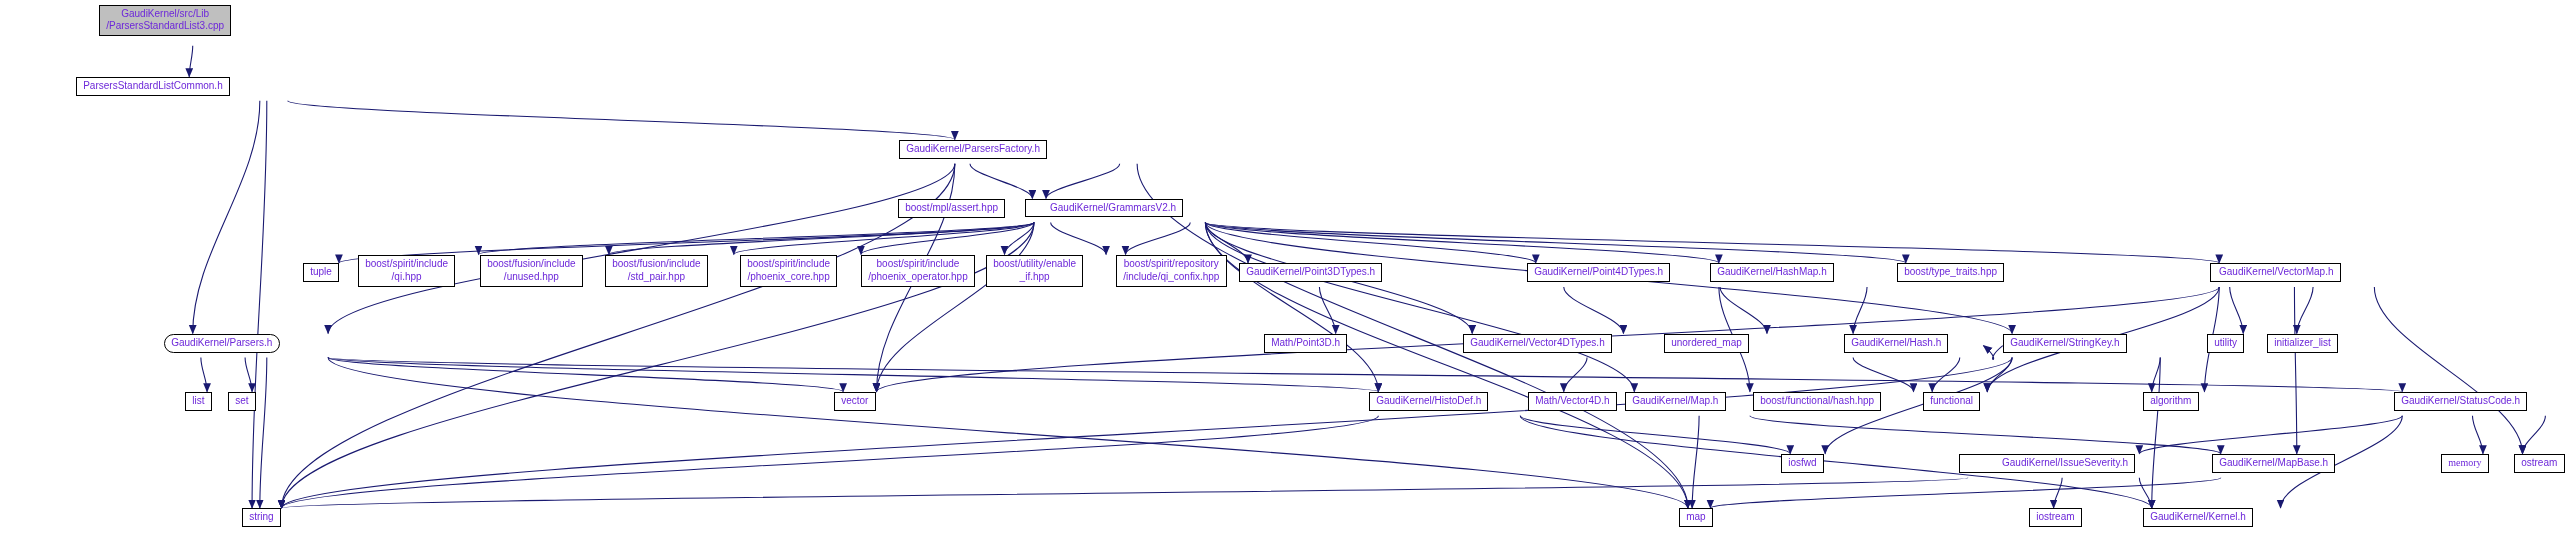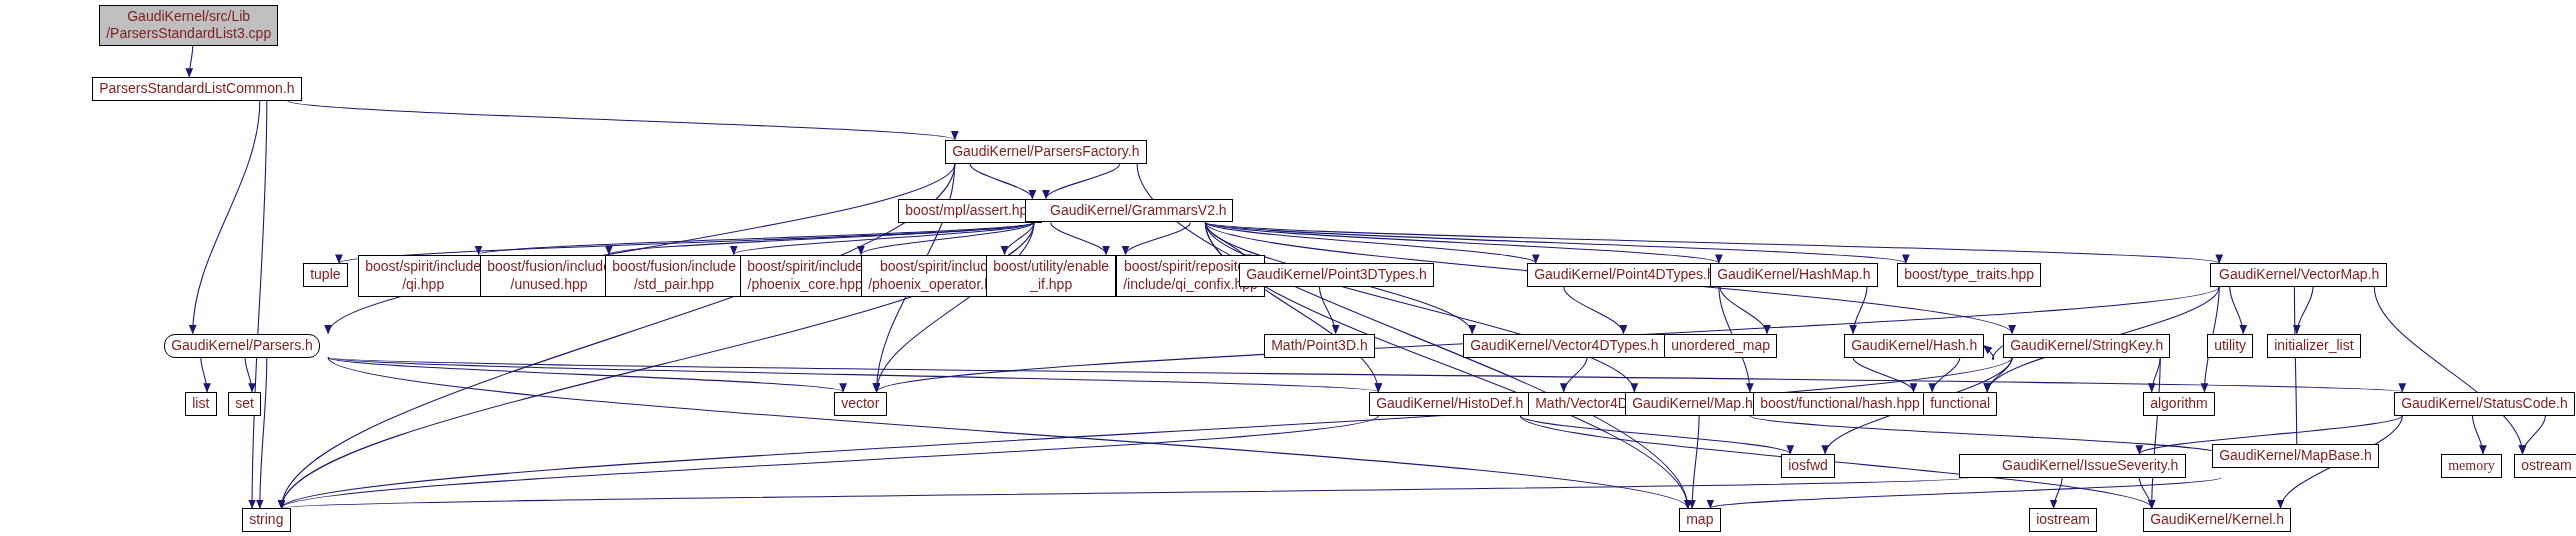--- a/index.html
+++ b/index.html
@@ -4,22 +4,22 @@
 <style>
   html,body{margin:0;padding:0;background:#ffffff;}
   body{width:2576px;height:536px;position:relative;overflow:hidden;
        font-family:"Liberation Sans", sans-serif;}
   #graph{position:absolute;left:0;top:0;width:2576px;height:536px;}
   #edge-layer{position:absolute;left:0;top:0;}
   .node{
     position:absolute;
     background:#ffffff;
     border:0.8px solid #000000;
-    color:#7f1d1d;
-    font-size:14px;
+    color:#6d28d9;
+    font-size:10px;
     line-height:1.25;
     padding:2.3px 6.2px;
     text-align:center;
     white-space:pre;
     box-sizing:border-box;
   }
   .node.current{background:#bfbfbf;}
   .node.emphasis{border-width:1.6px;padding:1.6px 5.4px;}
 </style>
 </head>
@@ -102,22 +102,22 @@
         <path d="M 3186.5 536 C 3186.5 553.15, 3200 567.85, 3200 585" fill="none" stroke="#191970" stroke-width="1.4" marker-end="url(#arrowhead)"></path>
         <path d="M 2536 616 C 2536 629.65, 362 641.35, 362 655" fill="none" stroke="#191970" stroke-width="1.4" marker-end="url(#arrowhead)"></path>
         <path d="M 2657.5 616 C 2657.5 629.65, 2646.5 641.35, 2646.5 655" fill="none" stroke="#191970" stroke-width="1.4" marker-end="url(#arrowhead)"></path>
         <path d="M 2757 616 C 2757 629.65, 2773 641.35, 2773 655" fill="none" stroke="#191970" stroke-width="1.4" marker-end="url(#arrowhead)"></path>
         <path d="M 2862 616 C 2862 629.65, 2204 641.35, 2204 655" fill="none" stroke="#191970" stroke-width="1.4" marker-end="url(#arrowhead)"></path>
       </g>
   </svg>
   <div id="graph-nodes">
       <div class="node current" style="top: 4.7px; left: 99px;">GaudiKernel/src/Lib
 /ParsersStandardList3.cpp</div>
-      <div class="node" style="top: 77px; left: 92px; text-align: center;">ParsersStandardListCommon.h</div>
-      <div class="node" style="top: 140px; left: 945px;">GaudiKernel/ParsersFactory.h</div>
+      <div class="node" style="top: 77px; left: 76px; text-align: center;">ParsersStandardListCommon.h</div>
+      <div class="node" style="top: 140px; left: 899px;">GaudiKernel/ParsersFactory.h</div>
       <div class="node" style="top: 199px; left: 898px;">boost/mpl/assert.hpp</div>
       <div class="node emphasis" style="top: 199px; left: 1025px; padding-left: 24px;">GaudiKernel/GrammarsV2.h</div>
       <div class="node" style="top: 263px; left: 303px;">tuple</div>
       <div class="node" style="top: 255px; left: 358px;">boost/spirit/include
 /qi.hpp</div>
       <div class="node" style="top: 255px; left: 480px;">boost/fusion/include
 /unused.hpp</div>
       <div class="node" style="top: 255px; left: 605px;">boost/fusion/include
 /std_pair.hpp</div>
       <div class="node" style="top: 255px; left: 740px;">boost/spirit/include
@@ -146,21 +146,21 @@
       <div class="node" style="top: 392px; left: 834px;">vector</div>
       <div class="node" style="top: 392px; left: 1369px;">GaudiKernel/HistoDef.h</div>
       <div class="node" style="top: 392px; left: 1528px;">Math/Vector4D.h</div>
       <div class="node" style="top: 392px; left: 1625px;">GaudiKernel/Map.h</div>
       <div class="node" style="top: 392px; left: 1753px;">boost/functional/hash.hpp</div>
       <div class="node" style="top: 392px; left: 1923px;">functional</div>
       <div class="node" style="top: 392px; left: 2143px;">algorithm</div>
       <div class="node" style="top: 392px; left: 2394px;">GaudiKernel/StatusCode.h</div>
       <div class="node" style="top: 454px; left: 1781px;">iosfwd</div>
       <div class="node" style="top: 454px; left: 1959px; padding-left: 42px;">GaudiKernel/IssueSeverity.h</div>
-      <div class="node" style="top: 444px; left: 2212px;">GaudiKernel/MapBase.h</div>
+      <div class="node" style="top: 454px; left: 2212px;">GaudiKernel/MapBase.h</div>
       <div class="node" style="top: 454px; left: 2441px; font-family: Liberation Serif, serif;">memory</div>
       <div class="node" style="top: 454px; left: 2514px;">ostream</div>
       <div class="node" style="top: 508px; left: 242px;">string</div>
       <div class="node" style="top: 508px; left: 1679px;">map</div>
       <div class="node" style="top: 508px; left: 2029px;">iostream</div>
       <div class="node" style="top: 508px; left: 2143px;">GaudiKernel/Kernel.h</div>
     </div>
 </div>
 
 

